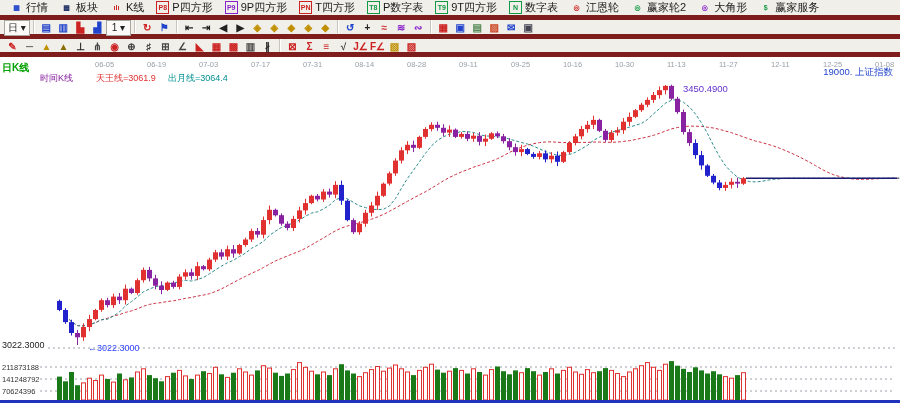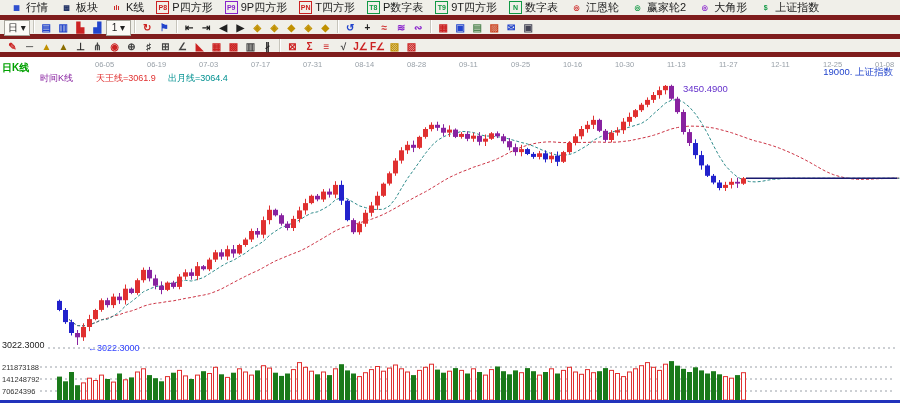--- a/index.html
+++ b/index.html
@@ -79,21 +79,21 @@
     <span class="menu-item">
       <span class="mi" style="color: rgb(17, 153, 68);">◎</span>
       <span>赢家轮2</span>
     </span>
     <span class="menu-item">
       <span class="mi" style="color: rgb(136, 34, 204);">◎</span>
       <span>大角形</span>
     </span>
     <span class="menu-item">
       <span class="mi" style="color: rgb(17, 153, 68);">$</span>
-      <span>上证指数</span>
+      <span>赢家服务</span>
     </span>
   </div>
 <div id="toolbar1" class="bar">
     <span class="tbi btn" style="color: rgb(34, 34, 34);">日 ▾</span>
     <span class="sep"></span>
     <span class="tbi" style="color: rgb(34, 68, 204);">▤</span>
     <span class="tbi" style="color: rgb(34, 68, 204);">▥</span>
     <span class="tbi" style="color: rgb(204, 34, 34);">▙</span>
     <span class="tbi" style="color: rgb(34, 68, 204);">▟</span>
     <span class="tbi btn" style="color: rgb(34, 34, 34);">1 ▾</span>

